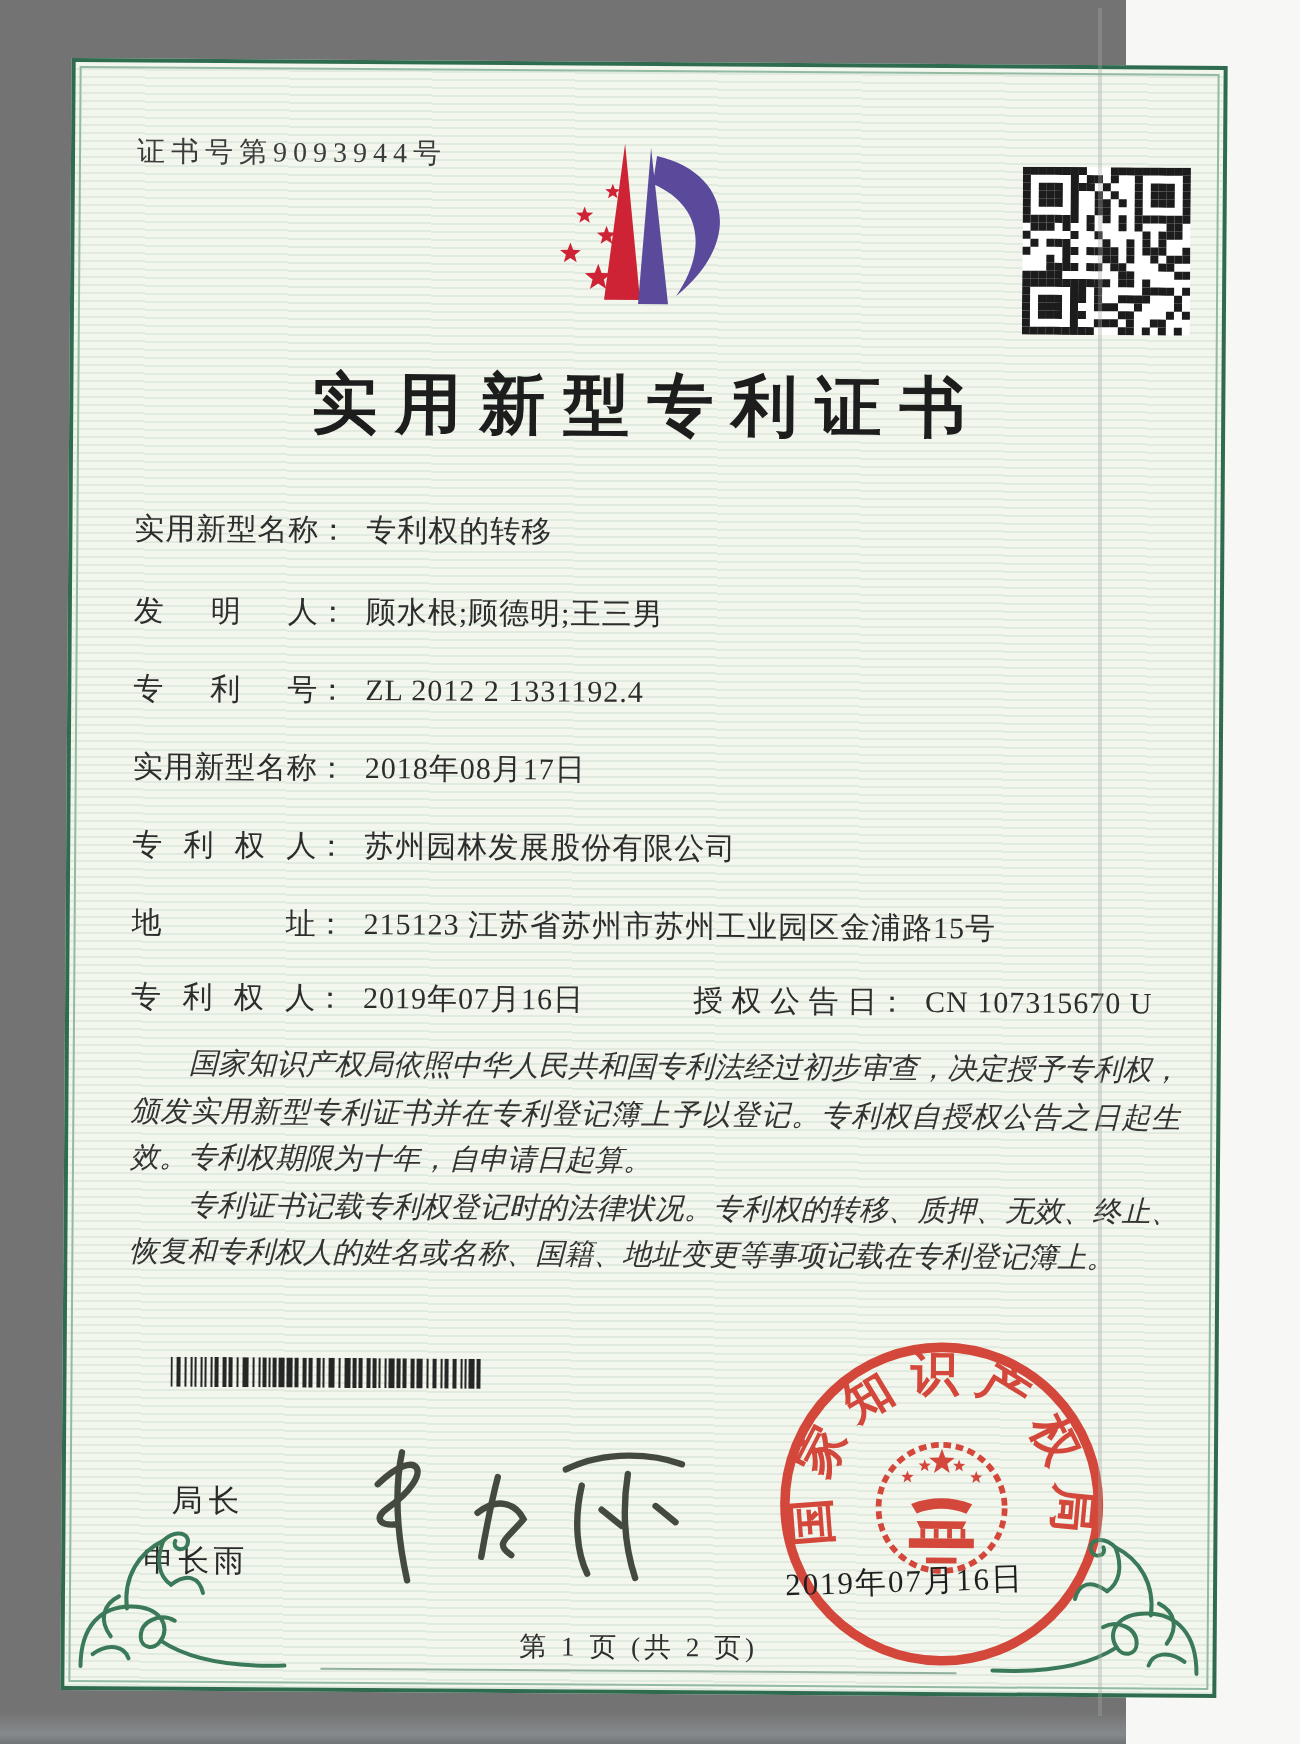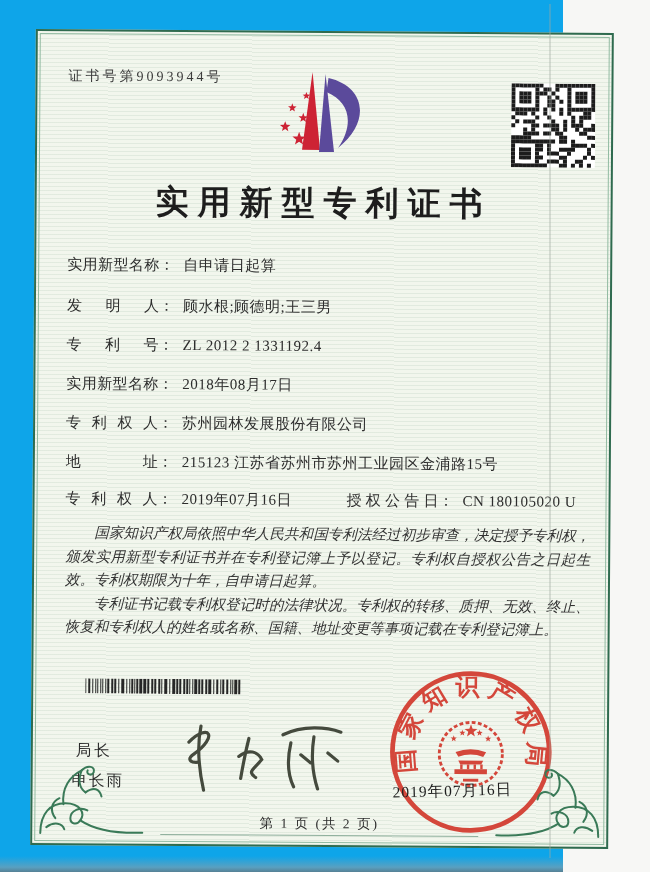--- a/index.html
+++ b/index.html
@@ -1,18 +1,18 @@
 <!DOCTYPE html>
 <html><head>
 <meta charset="utf-8">
 <style>
   html,body{margin:0;padding:0;}
   body{width:650px;height:872px;overflow:hidden;background:#f7f7f5;
        font-family:"Liberation Serif","DejaVu Serif",serif;}
-  .canvas{position:relative;width:563px;height:872px;background:#0ea5e9;}
+  .canvas{position:relative;width:563px;height:872px;background:#737373;}
   
   .scan-bottom{position:absolute;left:0;right:0;bottom:0;height:16px;
     background:linear-gradient(180deg,rgba(160,166,170,0) 0%,rgba(150,156,160,.55) 70%,rgba(110,116,120,.75) 100%);}
   .scan-right{position:absolute;top:4px;bottom:14px;right:12px;width:2px;background:rgba(160,170,160,.35);}
   
   .sheet{position:absolute;left:33px;top:31px;width:578px;height:816px;
     transform:rotate(.4deg);transform-origin:50% 50%;
     background-color:#f2f6ed;
     background-image:repeating-linear-gradient(0deg,rgba(104,150,120,.12) 0px,rgba(104,150,120,.12) 1px,transparent 1px,transparent 4px);
     border:2px solid #2f6b4f;box-sizing:border-box;}
@@ -28,21 +28,21 @@
   .colon{display:inline-block;}
   .value{margin-left:9px;letter-spacing:.5px;}
   .pair2{position:absolute;left:281px;top:0;white-space:nowrap;}
   .body-text{position:absolute;left:31px;top:490px;width:525px;font-size:14.5px;
     line-height:23.5px;color:#333;font-style:italic;text-align:justify;}
   .body-text p{margin:0;text-indent:2em;}
   .barcode{position:absolute;left:52px;top:647px;width:160px;height:15px;}
   .seal{position:absolute;left:352px;top:632px;width:172px;height:172px;opacity:.93;}
   .seal-date{position:absolute;left:360px;top:747px;font-size:15.5px;color:#1f1f1f;
     letter-spacing:1px;transform:rotate(-2deg);white-space:nowrap;}
-  .sig-title{position:absolute;left:43px;top:709px;font-size:15.5px;letter-spacing:3px;color:#2a2a2a;}
+  .sig-title{position:absolute;left:53px;top:709px;font-size:15.5px;letter-spacing:3px;color:#2a2a2a;}
   .sig-name{position:absolute;left:39px;top:739px;font-size:15.5px;letter-spacing:2px;color:#2a2a2a;}
   .signature{position:absolute;left:150px;top:678px;width:175px;height:90px;}
   .flourish{position:absolute;width:112px;height:82px;bottom:4px;}
   .flourish.left{left:2px;}
   .flourish.right{right:2px;transform:scaleX(-1);}
   .footer{position:absolute;left:0;bottom:12px;width:100%;text-align:center;
     font-size:13.5px;letter-spacing:2px;color:#2e2e2e;}
 </style>
 </head>
 <body>
@@ -295,41 +295,41 @@
         <rect x="48" y="80" width="4" height="4" fill="#1c1c1c"></rect>
         <rect x="52" y="80" width="4" height="4" fill="#1c1c1c"></rect>
         <rect x="60" y="80" width="4" height="4" fill="#1c1c1c"></rect>
         <rect x="68" y="80" width="4" height="4" fill="#1c1c1c"></rect>
         <rect x="76" y="80" width="4" height="4" fill="#1c1c1c"></rect>
       </svg>
 
     <div class="title">实用新型专利证书</div>
 
     <div class="field" style="top:224px">
-      <span class="label">实用新型名称</span><span class="colon">：</span><span class="value">自申请日起算</span>
+      <span class="label">实用新型名称</span><span class="colon">：</span><span class="value">专利权的转移</span>
     </div>
     <div class="field" style="top:265px">
       <span class="label">发明人</span><span class="colon">：</span><span class="value">顾水根;顾德明;王三男</span>
     </div>
     <div class="field" style="top:304px">
       <span class="label">专利号</span><span class="colon">：</span><span class="value">ZL 2012 2 1331192.4</span>
     </div>
     <div class="field" style="top:343px">
       <span class="label">实用新型名称</span><span class="colon">：</span><span class="value">2018年08月17日</span>
     </div>
     <div class="field" style="top:382px">
       <span class="label">专利权人</span><span class="colon">：</span><span class="value">苏州园林发展股份有限公司</span>
     </div>
     <div class="field" style="top:421px">
       <span class="label">地址</span><span class="colon">：</span><span class="value">215123 江苏省苏州市苏州工业园区金浦路15号</span>
     </div>
     <div class="field" style="top:458px">
       <span class="label">专利权人</span><span class="colon">：</span><span class="value">2019年07月16日</span>
       <span class="pair2">
-        <span class="label">授权公告日</span><span class="colon">：</span><span class="value">CN 180105020 U</span>
+        <span class="label">授权公告日</span><span class="colon">：</span><span class="value">CN 107315670 U</span>
       </span>
     </div>
 
     <div class="body-text">
       <p>国家知识产权局依照中华人民共和国专利法经过初步审查，决定授予专利权，颁发实用新型专利证书并在专利登记簿上予以登记。专利权自授权公告之日起生效。专利权期限为十年，自申请日起算。</p>
       <p>专利证书记载专利权登记时的法律状况。专利权的转移、质押、无效、终止、恢复和专利权人的姓名或名称、国籍、地址变更等事项记载在专利登记簿上。</p>
     </div>
 
     <svg class="barcode" id="barcode-svg" viewBox="0 0 160 15">
         <rect x="0" y="0" width="1" height="15" fill="#262626"></rect>

